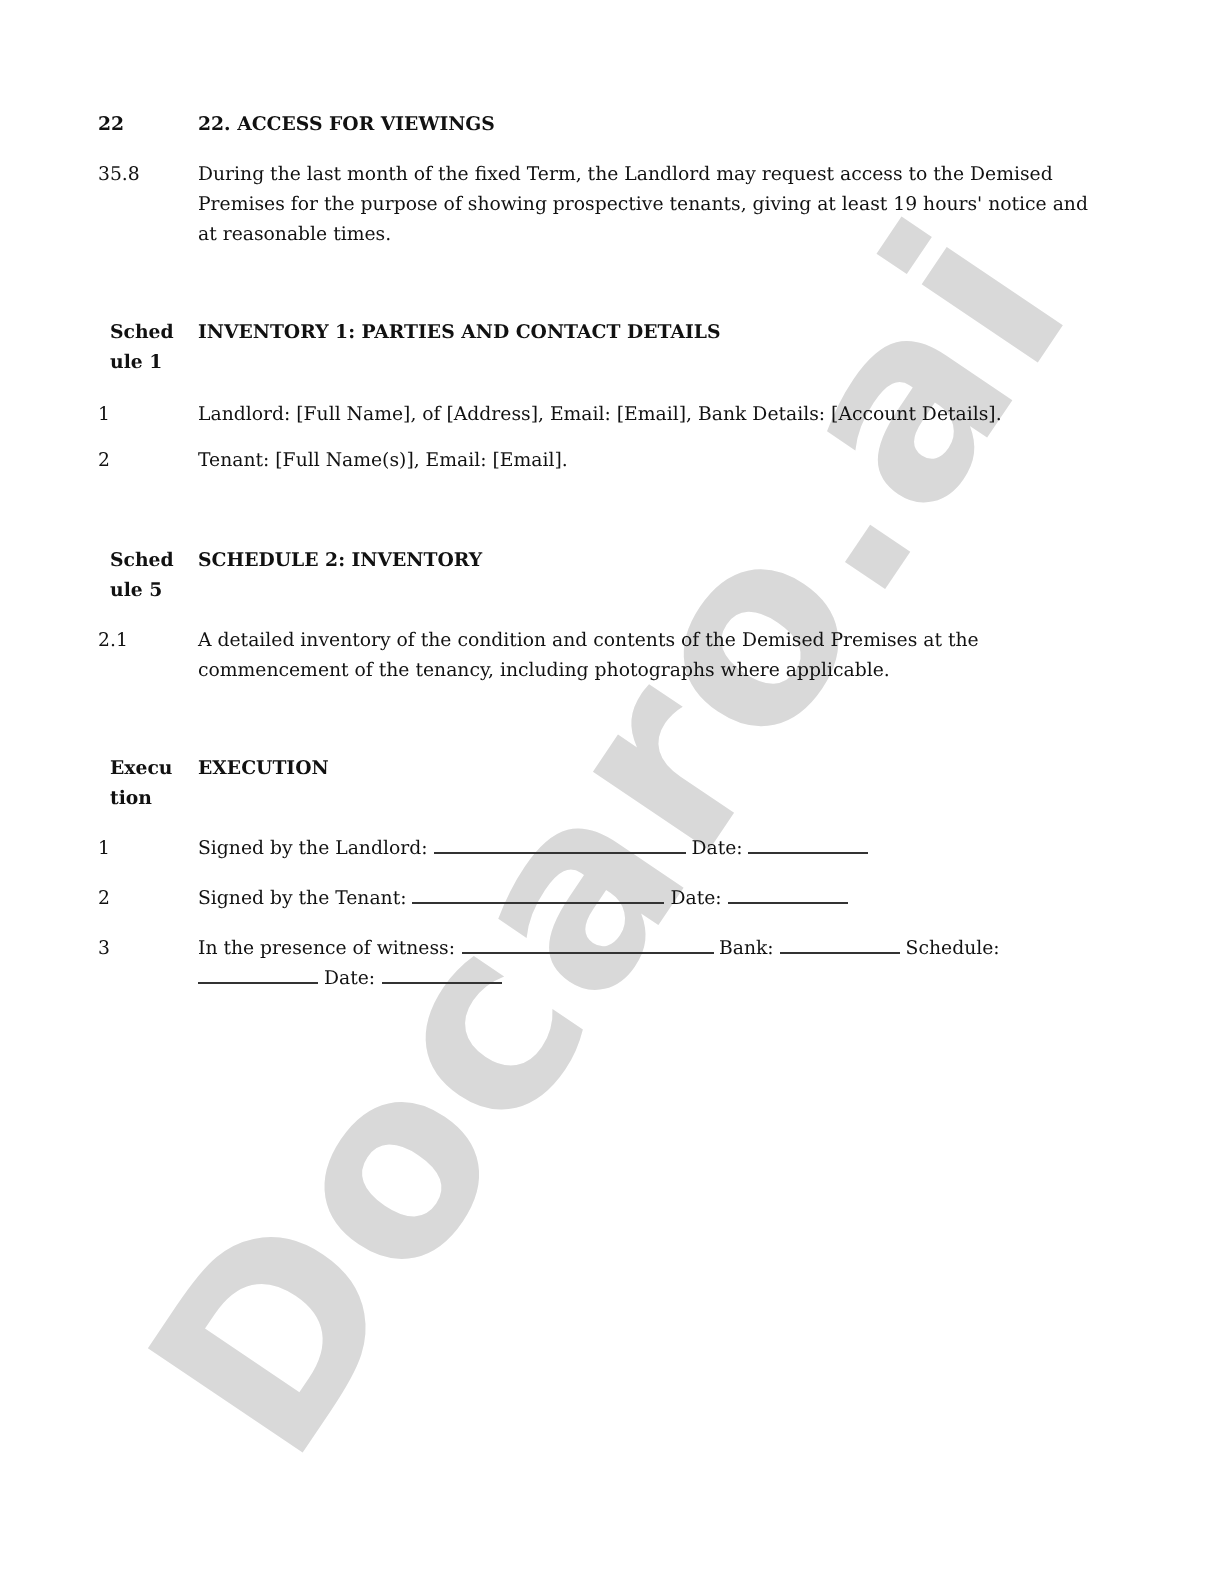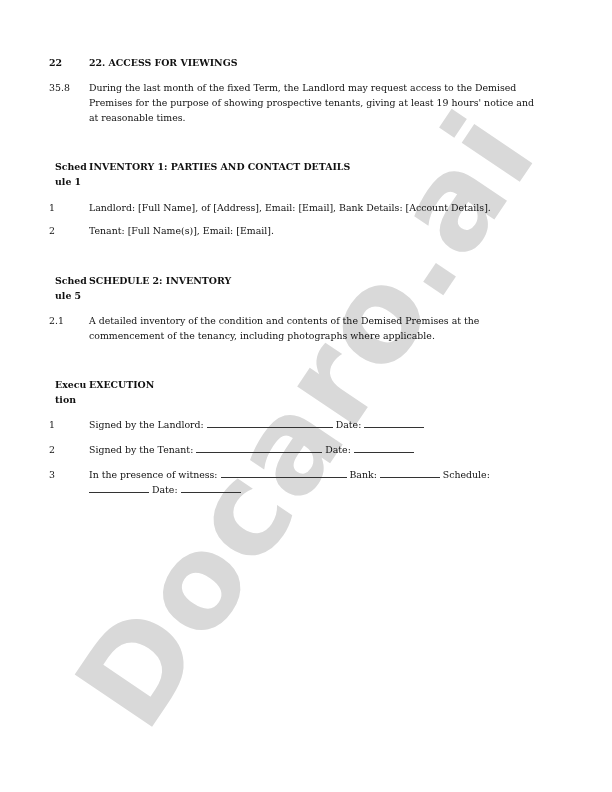--- a/index.html
+++ b/index.html
@@ -58,21 +58,21 @@
       line-height: 15px;
     }
     .num.bold { font-weight: bold; }
     .num.wrap {
       width: 34px;
       word-break: break-all;
       font-weight: bold;
     }
     .text {
       position: absolute;
-      left: 89px;
+      left: 99px;
       width: 450px;
       font-size: 9.4px;
       line-height: 15px;
     }
     .heading {
       font-weight: bold;
     }
     b { font-weight: normal; }
     .blank {
       display: inline-block;

